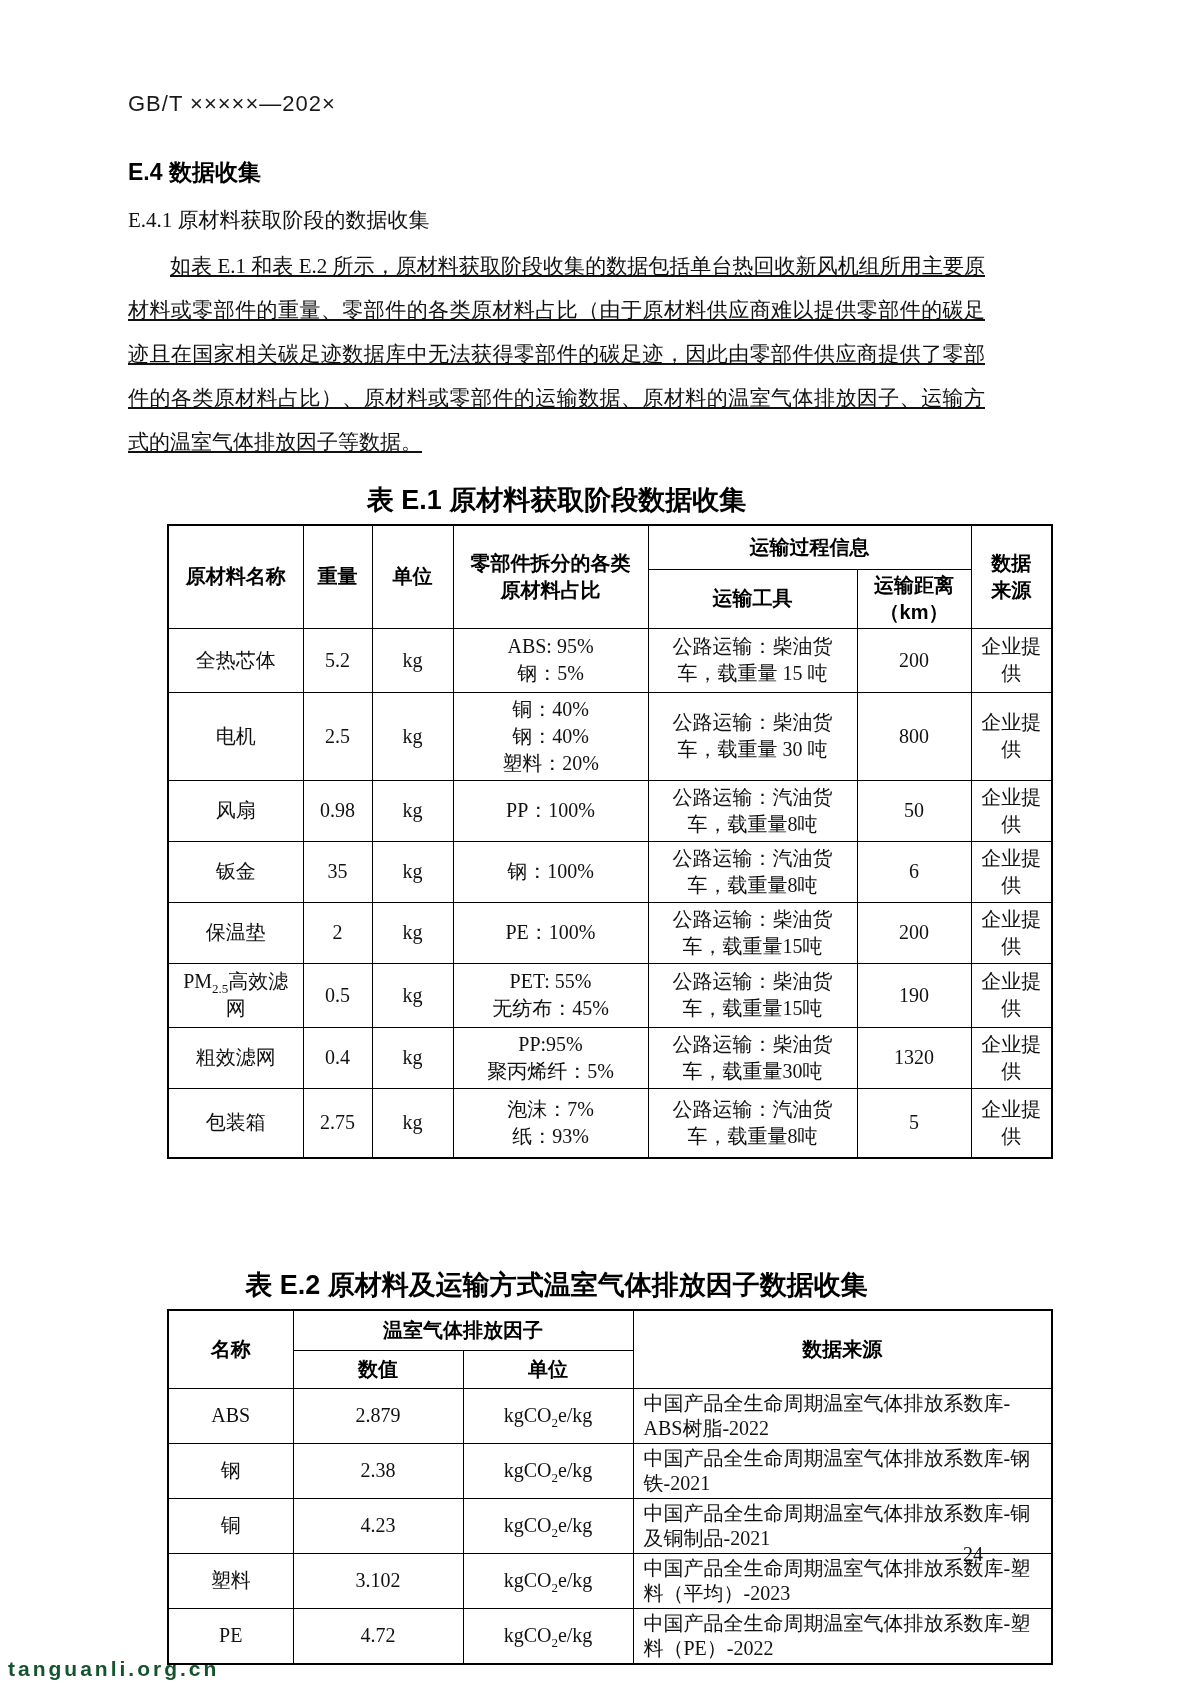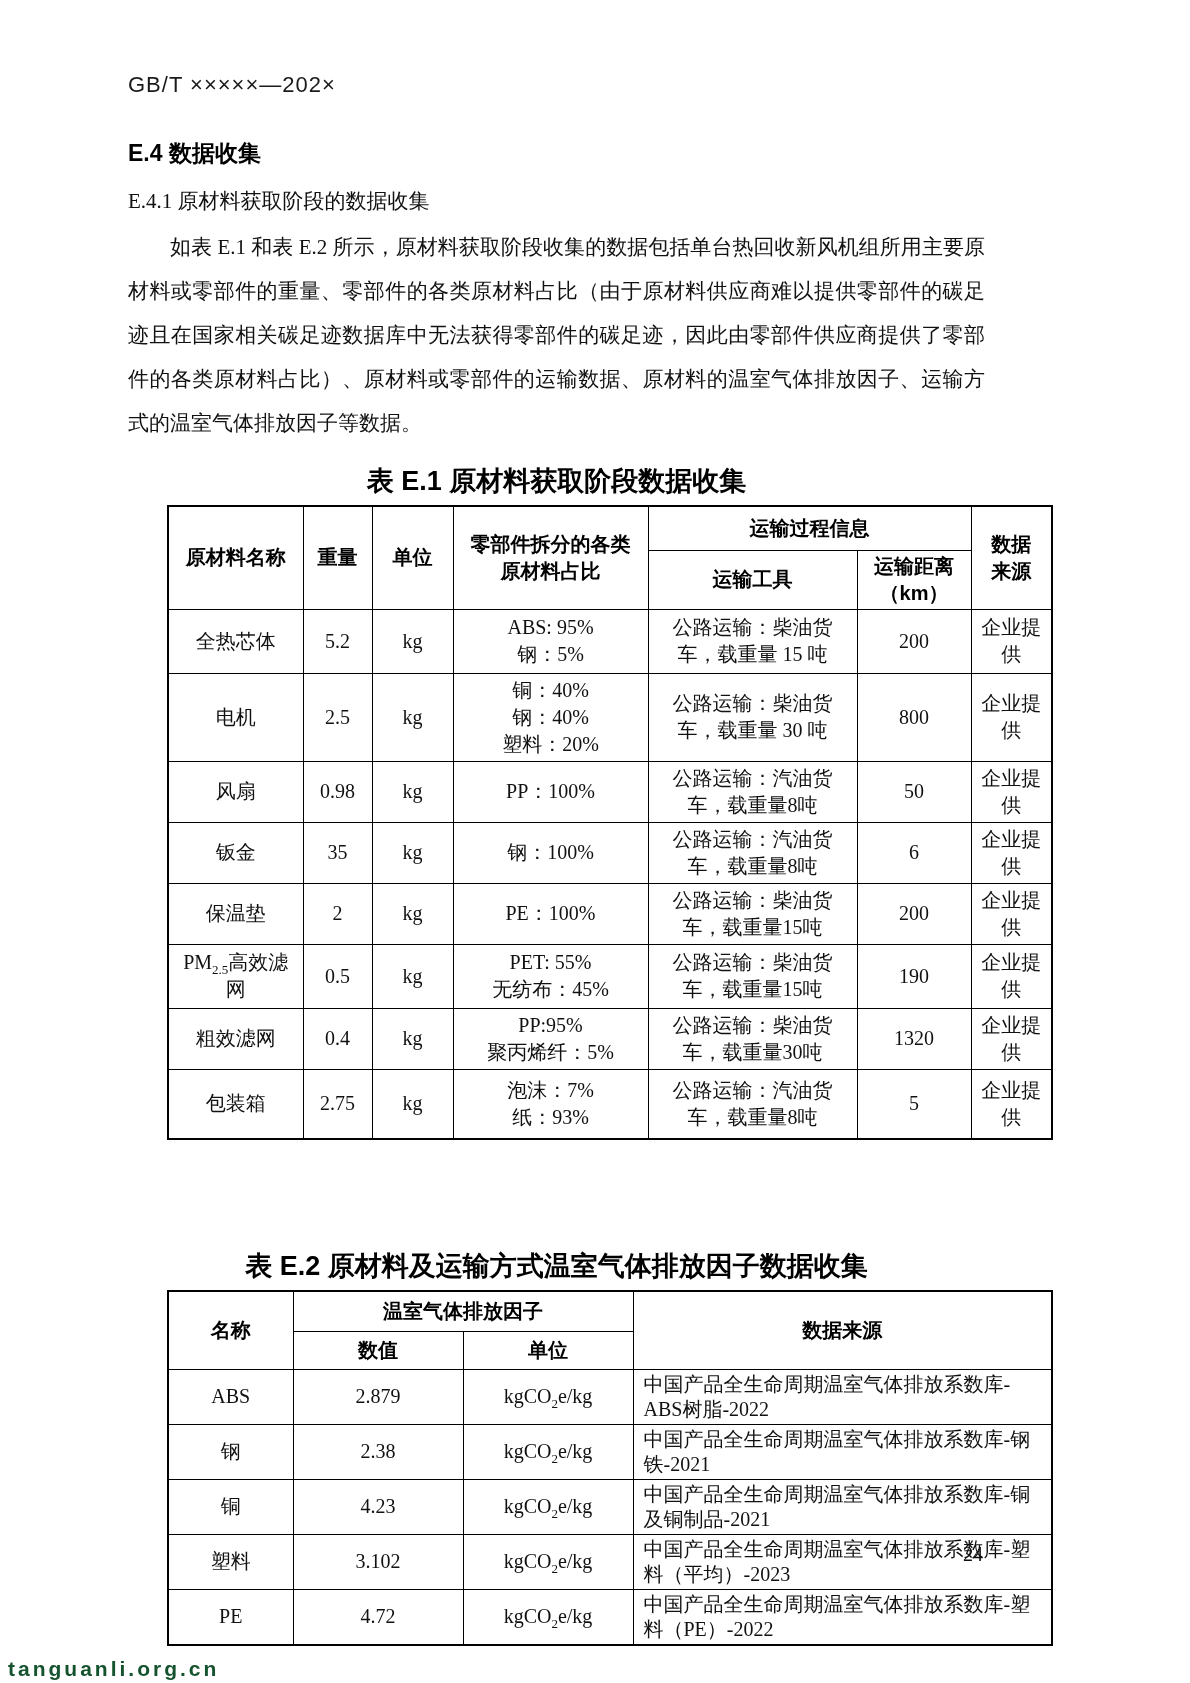--- a/index.html
+++ b/index.html
@@ -7,40 +7,40 @@
     width:1190px;height:1683px;
     background:#ffffff;
     font-family:"Liberation Serif","DejaVu Serif",serif;
     color:#111;
     position:relative;
     overflow:hidden;
   }
   .page{
     position:relative;
     width:1113px;height:1683px;
-    padding:72px 128px 0 128px;
+    padding:91px 128px 0 128px;
     box-sizing:border-box;
   }
   .doc-header{
     font-family:"Liberation Sans","DejaVu Sans",sans-serif;
     font-size:22px;letter-spacing:1px;color:#1a1a1a;
   }
   .sec-heading{
     margin:40px 0 0 0;
     font-family:"Liberation Sans","DejaVu Sans",sans-serif;
     font-weight:700;font-size:23px;color:#000;
   }
   .subsec-heading{
     margin:18px 0 0 0;
     font-weight:400;font-size:21px;color:#111;
   }
   .body-para{
     margin:10px 0 0 0;
     font-size:21px;line-height:44px;
-    text-indent:2em;text-align:justify;color:#111;
+    text-indent:2em;text-align:justify;color:#111;text-decoration:underline;
   }
   .table-caption{
     margin-top:18px;
     text-align:center;
     font-family:"Liberation Sans","DejaVu Sans",sans-serif;
     font-weight:700;font-size:27px;color:#000;
   }
   .caption-e2{margin-top:108px;}
   table{
     border-collapse:collapse;

